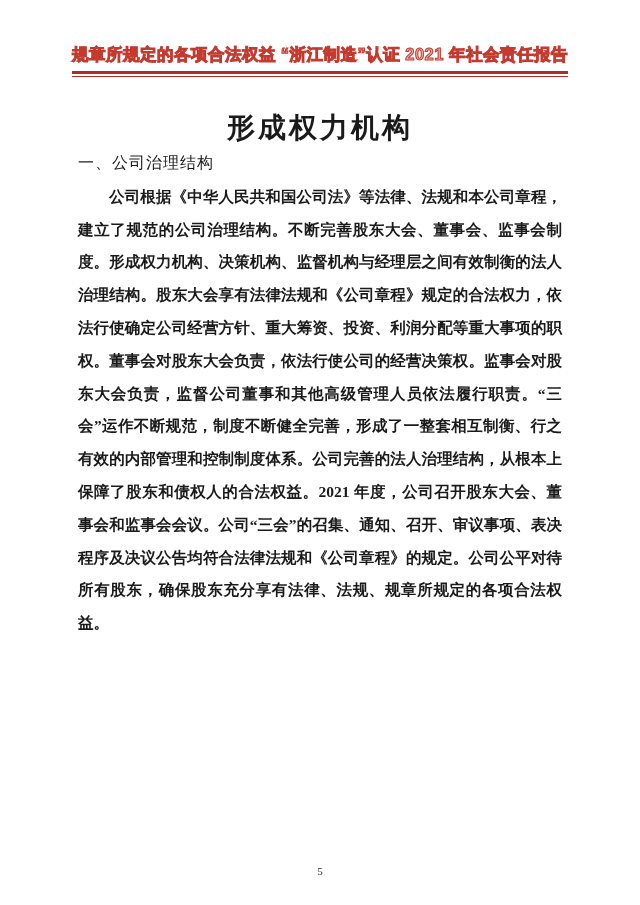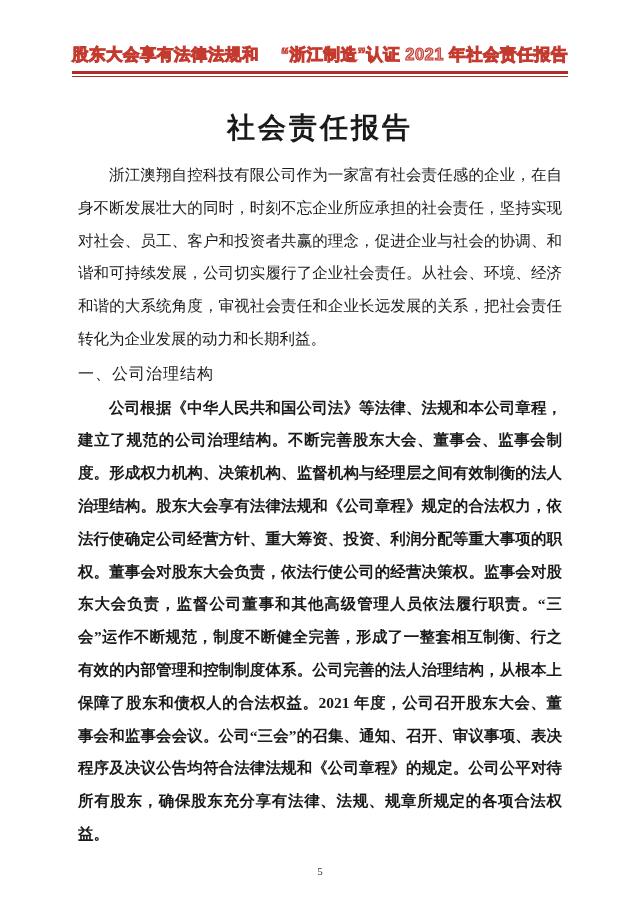--- a/index.html
+++ b/index.html
@@ -91,29 +91,28 @@
   }
 </style>
 </head>
 <body>
 
 <div class="page">
   <div class="content">
 
     <header class="page-header">
       <div class="header-row">
-        <span class="header-text">股东大会享有法律法规和</span>
+        <span class="header-text">规章所规定的各项合法权益</span>
         <span class="header-text">“浙江制造”认证 2021 年社会责任报告</span>
       </div>
       <div class="header-rule"></div>
     </header>
 
-    <h1 class="doc-title">社会责任报告</h1>
+    <h1 class="doc-title">形成权力机构</h1>
 
-    <p class="body-para">浙江澳翔自控科技有限公司作为一家富有社会责任感的企业，在自身不断发展壮大的同时，时刻不忘企业所应承担的社会责任，坚持实现对社会、员工、客户和投资者共赢的理念，促进企业与社会的协调、和谐和可持续发展，公司切实履行了企业社会责任。从社会、环境、经济和谐的大系统角度，审视社会责任和企业长远发展的关系，把社会责任转化为企业发展的动力和长期利益。</p>
 
     <h2 class="section-heading">一、公司治理结构</h2>
 
     <p class="body-para section-body">公司根据《中华人民共和国公司法》等法律、法规和本公司章程，建立了规范的公司治理结构。不断完善股东大会、董事会、监事会制度。形成权力机构、决策机构、监督机构与经理层之间有效制衡的法人治理结构。股东大会享有法律法规和《公司章程》规定的合法权力，依法行使确定公司经营方针、重大筹资、投资、利润分配等重大事项的职权。董事会对股东大会负责，依法行使公司的经营决策权。监事会对股东大会负责，监督公司董事和其他高级管理人员依法履行职责。“三会”运作不断规范，制度不断健全完善，形成了一整套相互制衡、行之有效的内部管理和控制制度体系。公司完善的法人治理结构，从根本上保障了股东和债权人的合法权益。2021 年度，公司召开股东大会、董事会和监事会会议。公司“三会”的召集、通知、召开、审议事项、表决程序及决议公告均符合法律法规和《公司章程》的规定。公司公平对待所有股东，确保股东充分享有法律、法规、规章所规定的各项合法权益。</p>
 
   </div>
 
   <footer class="page-footer">
     <span class="page-number">5</span>
   </footer>

